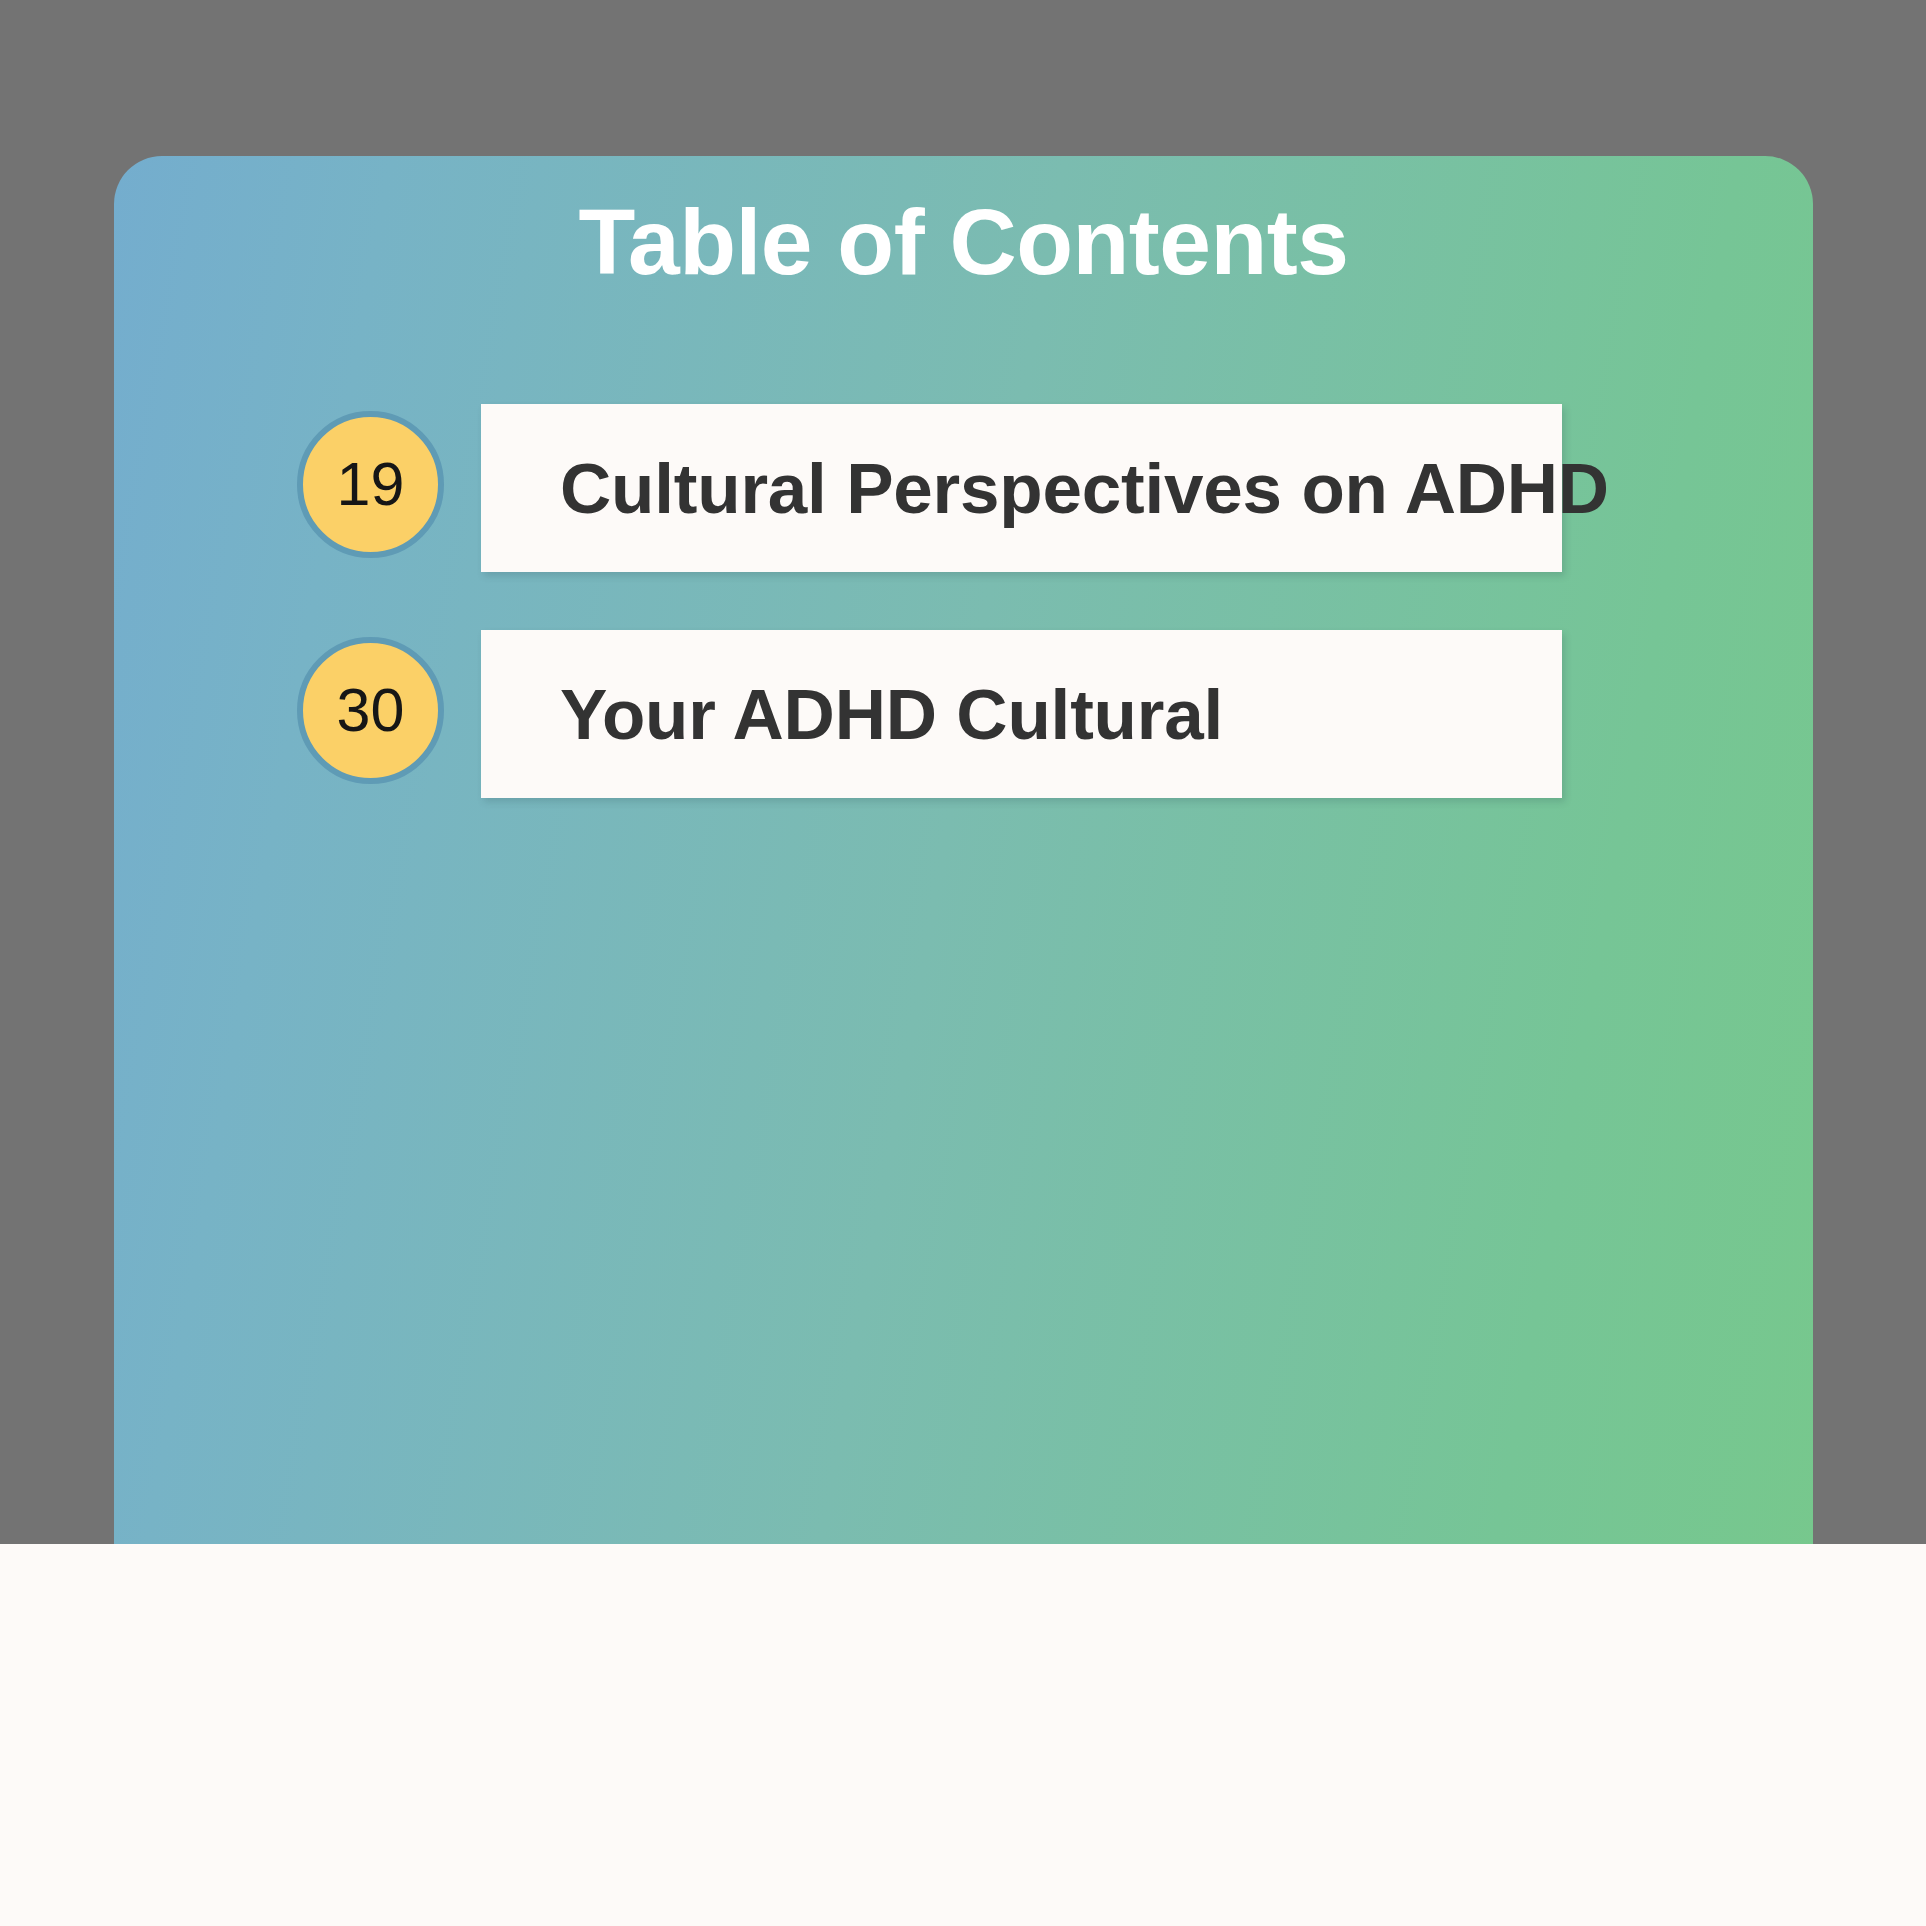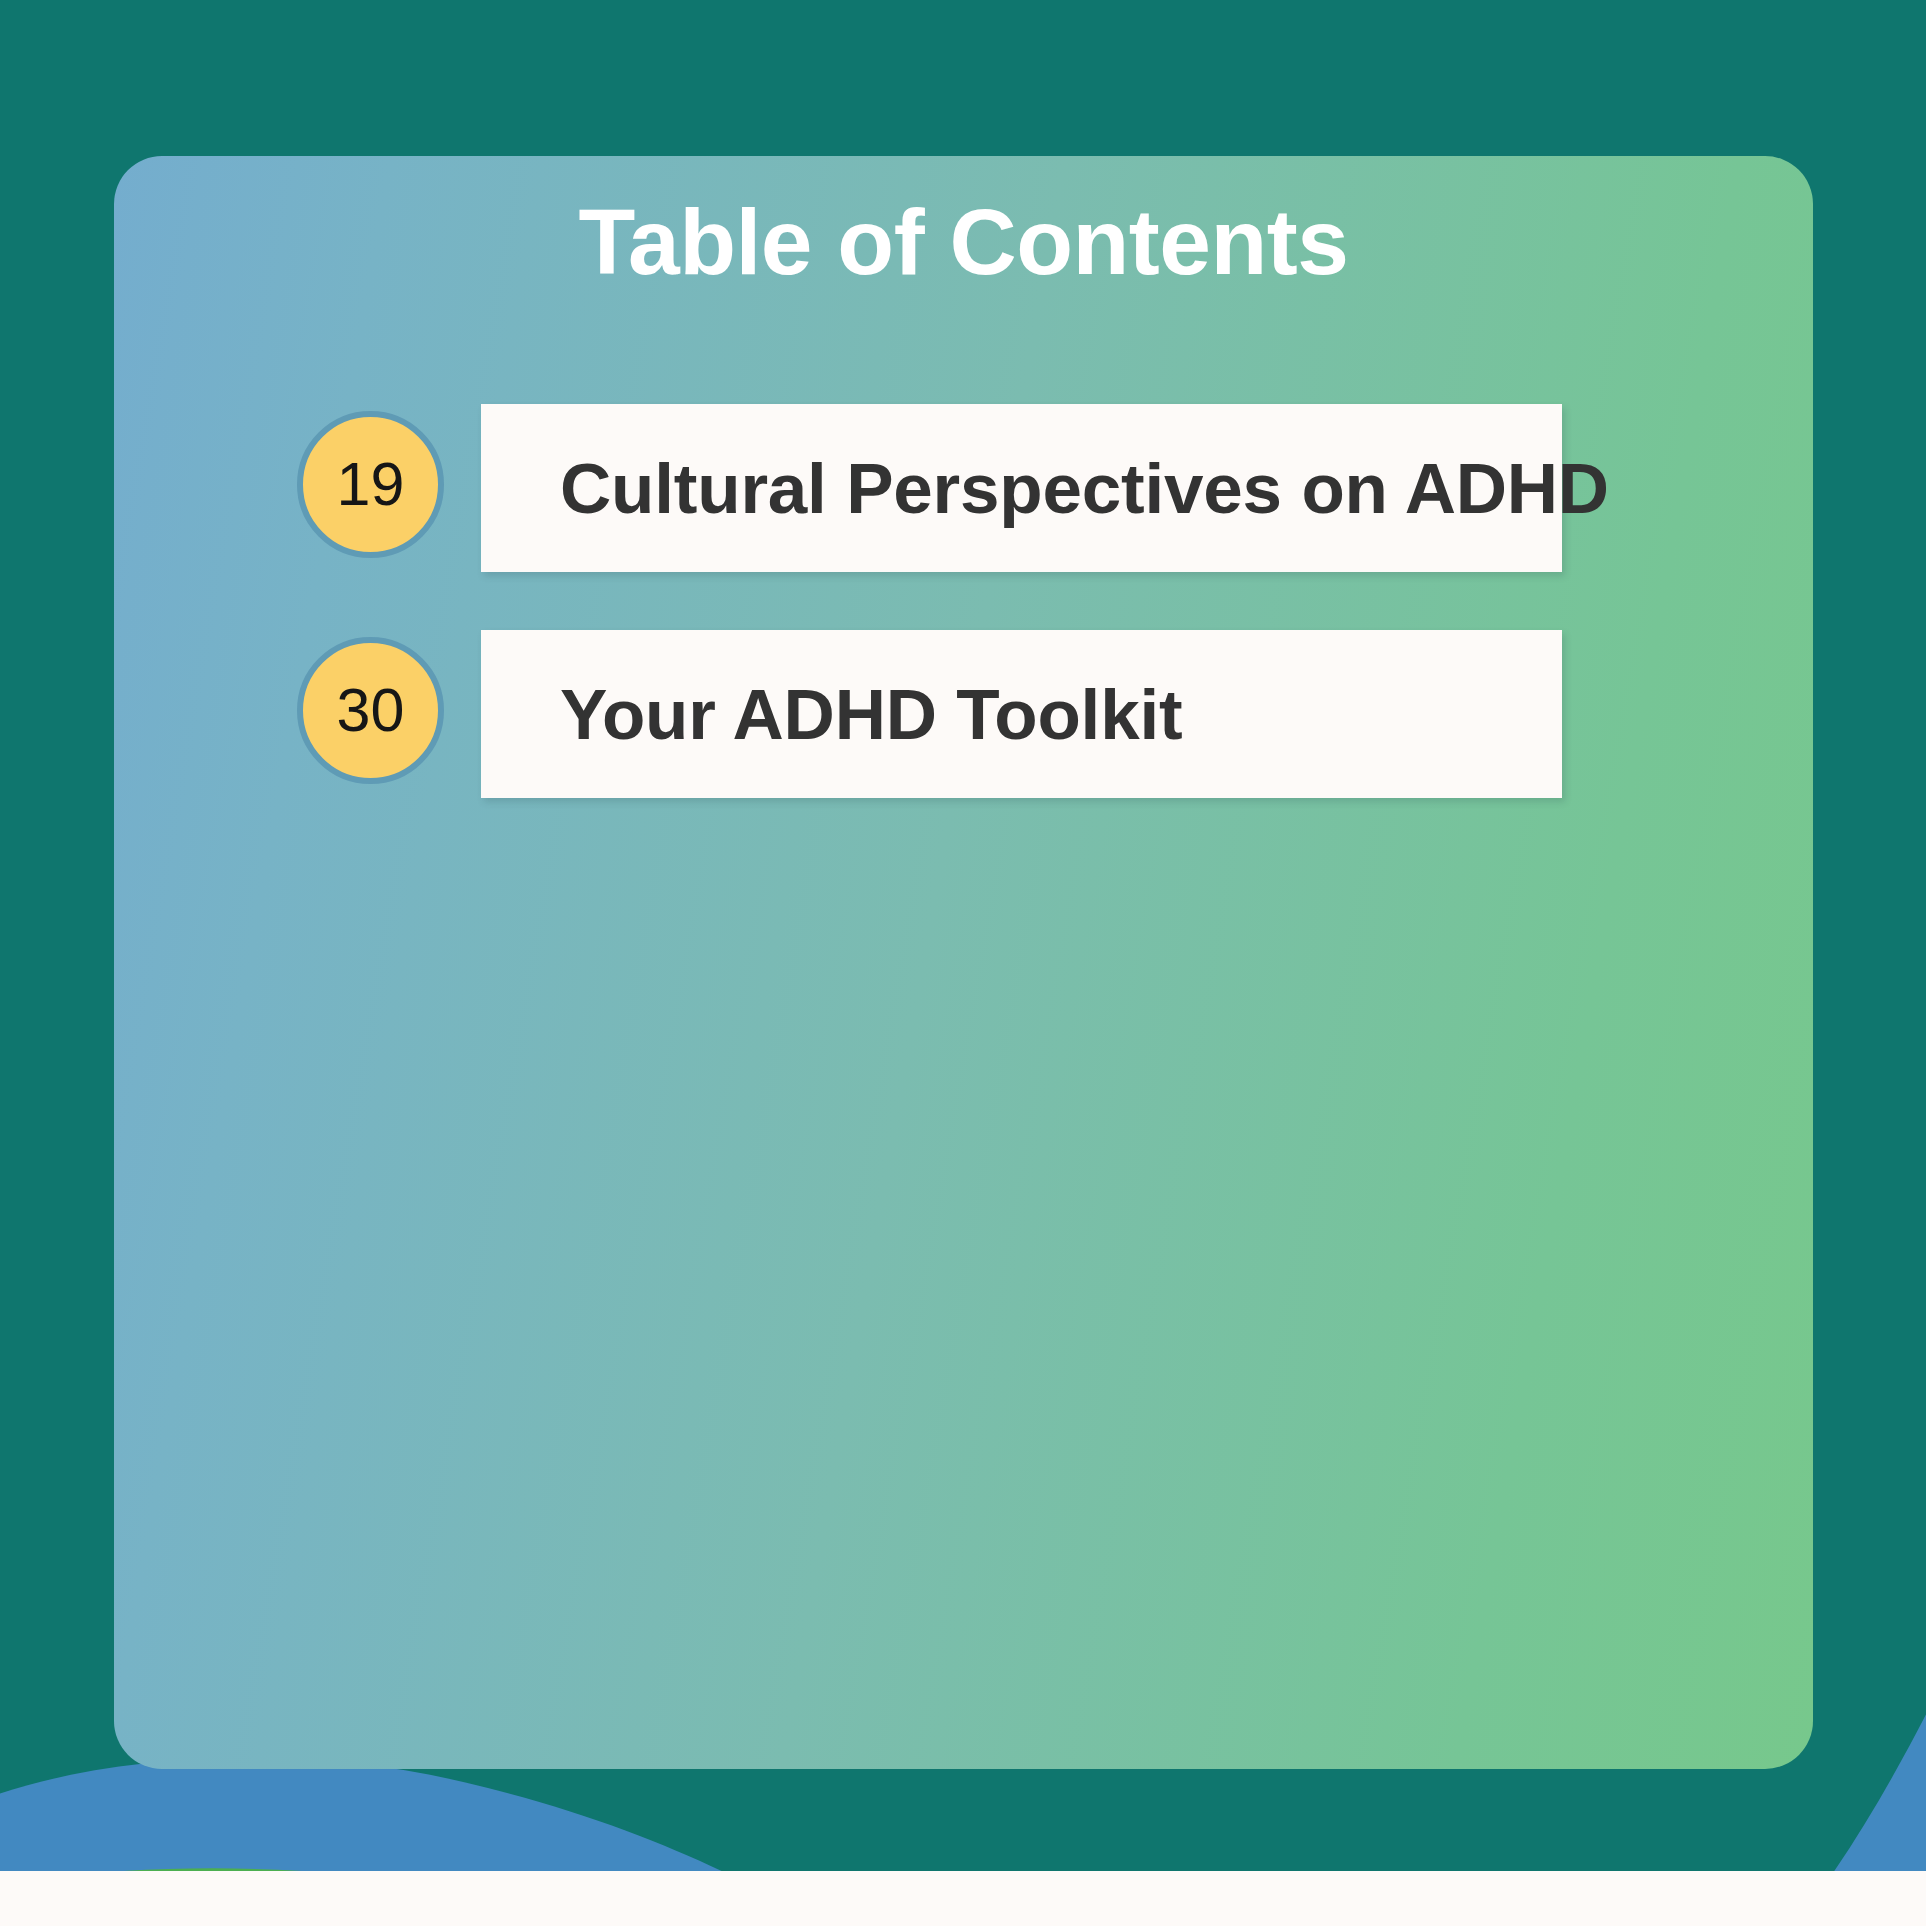--- a/index.html
+++ b/index.html
@@ -12,22 +12,22 @@
     height: 1927px;
     background: #FDFAF8;
     font-family: "Liberation Sans", sans-serif;
     overflow: hidden;
     position: relative;
   }
 
   #stage {
     position: relative;
     width: 1927px;
-    height: 1871px;
-    background: #0f766e;
+    height: 1544px;
+    background: #737373;
     overflow: hidden;
   }
 
   
   .deco-layer {
     position: absolute;
     left: 0;
     top: 0;
     width: 1927px;
     height: 1927px;
@@ -150,19 +150,19 @@
 
       <div class="toc-row">
         <div class="toc-bar"></div>
         <div class="toc-num-badge">19</div>
         <div class="toc-label">Cultural Perspectives on ADHD</div>
       </div>
 
       <div class="toc-row">
         <div class="toc-bar"></div>
         <div class="toc-num-badge">30</div>
-        <div class="toc-label">Your ADHD Toolkit</div>
+        <div class="toc-label">Your ADHD Cultural</div>
       </div>
 
     </div>
   </div>
 </div>
 
 
 </body></html>

